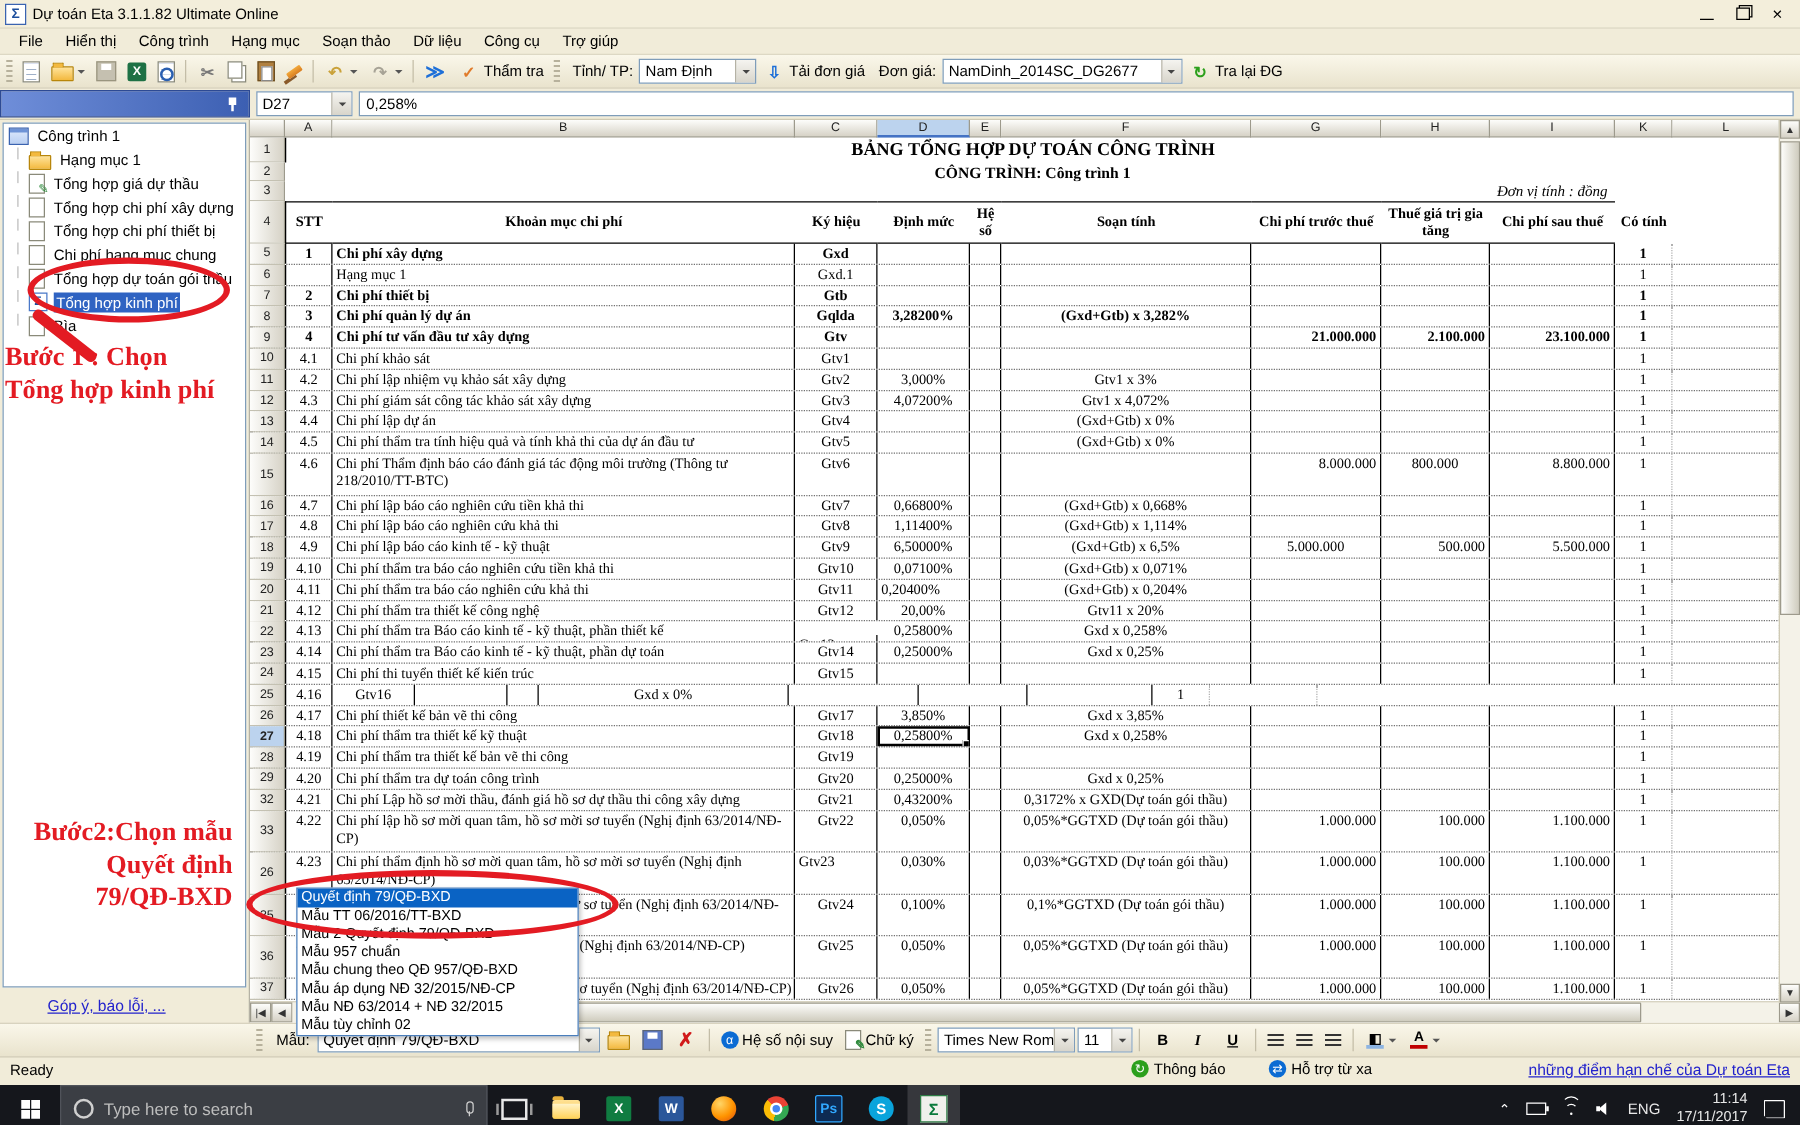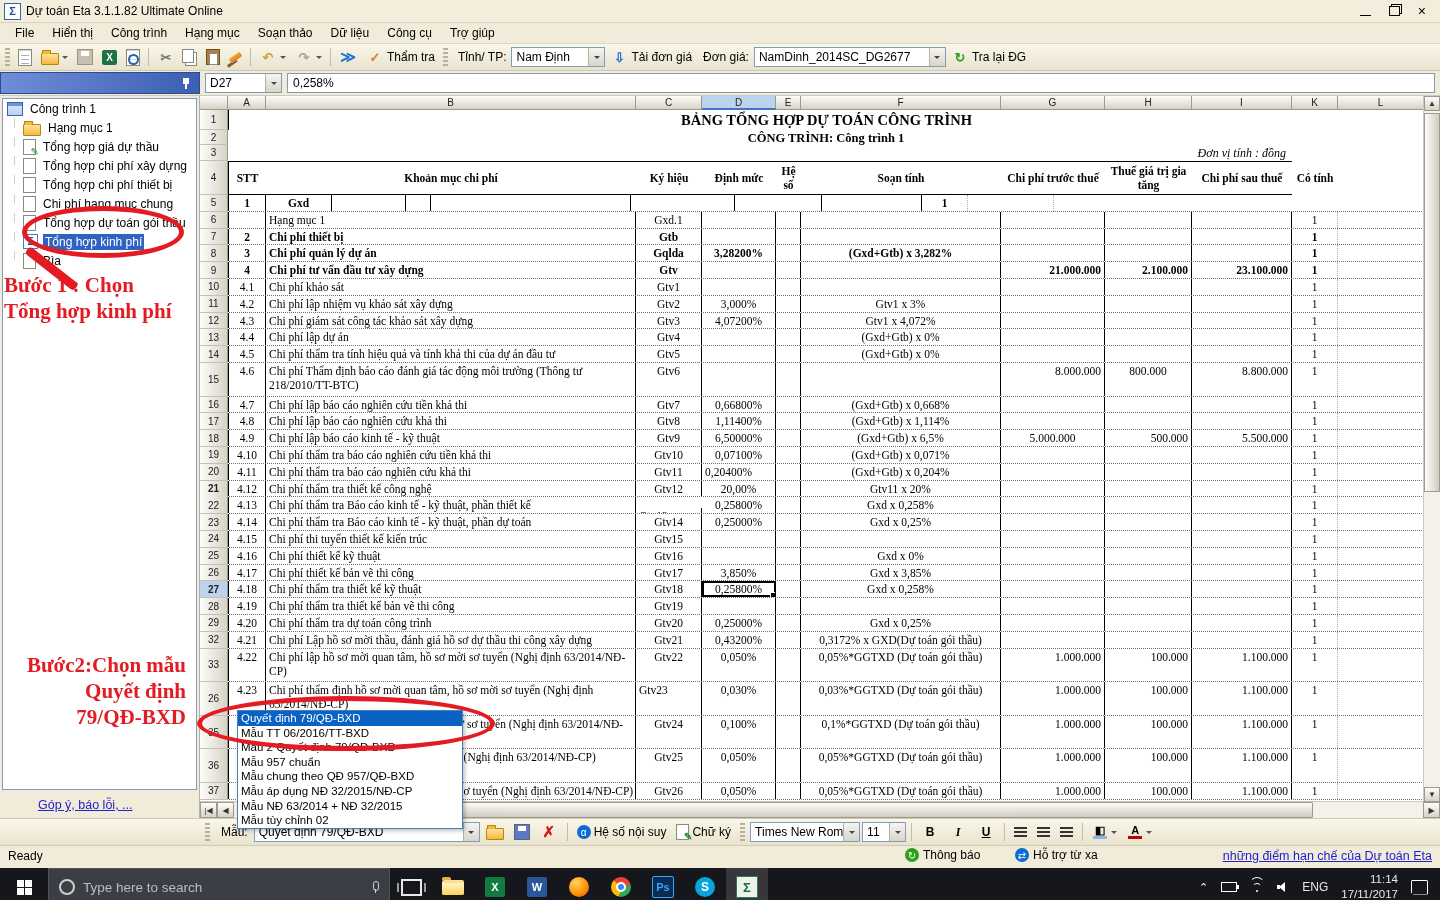--- a/index.html
+++ b/index.html
@@ -369,20 +369,21 @@
             <span class="cell inb" style="width: 200px;">Soạn tính</span>
             <span class="cell inb" style="width: 104px;">Chi phí trước thuế</span>
             <span class="cell inb" style="width: 87px;">Thuế giá trị gia tăng</span>
             <span class="cell inb" style="width: 100px;">Chi phí sau thuế</span>
             <span class="cell out" style="width: 46px;">Có tính</span>
             <span class="cell out" style="width: 86px;"></span>
           </div>
           <div class="grow table" style="height: 16.8px;">
             <span class="rh" style="height: 16.8px;">5</span>
             <span class="cell inb first b" style="width: 38px; text-align: center;">1</span>
+            <span class="cell inb b" style="width: 370px; text-align: left;">Chi phí xây dựng</span>
             <span class="cell inb b" style="width: 66px; text-align: center; font-weight: bold;">Gxd</span>
             <span class="cell inb b" style="width: 74px; text-align: center;"></span>
             <span class="cell inb b" style="width: 25px; text-align: center;"></span>
             <span class="cell inb b" style="width: 200px; text-align: center;"></span>
             <span class="cell inb b" style="width: 104px; text-align: right;"></span>
             <span class="cell inb b" style="width: 87px; text-align: right;"></span>
             <span class="cell inb b" style="width: 100px; text-align: right;"></span>
             <span class="cell out b" style="width: 46px; text-align: center;">1</span>
             <span class="cell out" style="width: 86px;"></span>
           </div>
@@ -590,21 +591,21 @@
             <span class="cell inb" style="width: 74px; text-align: left;">0,20400%</span>
             <span class="cell inb" style="width: 25px; text-align: center;"></span>
             <span class="cell inb" style="width: 200px; text-align: center;">(Gxd+Gtb) x 0,204%</span>
             <span class="cell inb" style="width: 104px; text-align: right;"></span>
             <span class="cell inb" style="width: 87px; text-align: right;"></span>
             <span class="cell inb" style="width: 100px; text-align: right;"></span>
             <span class="cell out" style="width: 46px; text-align: center;">1</span>
             <span class="cell out" style="width: 86px;"></span>
           </div>
           <div class="grow table" style="height: 16.8px;">
-            <span class="rh" style="height: 17px; font-weight: bold;">21</span>
+            <span class="rh" style="height: 17px;">21</span>
             <span class="cell inb first" style="width: 38px; text-align: center;">4.12</span>
             <span class="cell inb" style="width: 370px; text-align: left;">Chi phí thẩm tra thiết kế công nghệ</span>
             <span class="cell inb" style="width: 66px; text-align: center; font-weight: normal;">Gtv12</span>
             <span class="cell inb" style="width: 74px; text-align: center;">20,00%</span>
             <span class="cell inb" style="width: 25px; text-align: center;"></span>
             <span class="cell inb" style="width: 200px; text-align: center;">Gtv11 x 20%</span>
             <span class="cell inb" style="width: 104px; text-align: right;"></span>
             <span class="cell inb" style="width: 87px; text-align: right;"></span>
             <span class="cell inb" style="width: 100px; text-align: right;"></span>
             <span class="cell out" style="width: 46px; text-align: center;">1</span>
@@ -648,21 +649,20 @@
             <span class="cell inb" style="width: 200px; text-align: center;"></span>
             <span class="cell inb" style="width: 104px; text-align: right;"></span>
             <span class="cell inb" style="width: 87px; text-align: right;"></span>
             <span class="cell inb" style="width: 100px; text-align: right;"></span>
             <span class="cell out" style="width: 46px; text-align: center;">1</span>
             <span class="cell out" style="width: 86px;"></span>
           </div>
           <div class="grow table" style="height: 16.8px;">
             <span class="rh" style="height: 16.8px;">25</span>
             <span class="cell inb first" style="width: 38px; text-align: center;">4.16</span>
-            <span class="cell inb" style="width: 370px; text-align: left;">Chi phí thiết kế kỹ thuật</span>
             <span class="cell inb" style="width: 66px; text-align: center; font-weight: normal;">Gtv16</span>
             <span class="cell inb" style="width: 74px; text-align: center;"></span>
             <span class="cell inb" style="width: 25px; text-align: center;"></span>
             <span class="cell inb" style="width: 200px; text-align: center;">Gxd x 0%</span>
             <span class="cell inb" style="width: 104px; text-align: right;"></span>
             <span class="cell inb" style="width: 87px; text-align: right;"></span>
             <span class="cell inb" style="width: 100px; text-align: right;"></span>
             <span class="cell out" style="width: 46px; text-align: center;">1</span>
             <span class="cell out" style="width: 86px;"></span>
           </div>

